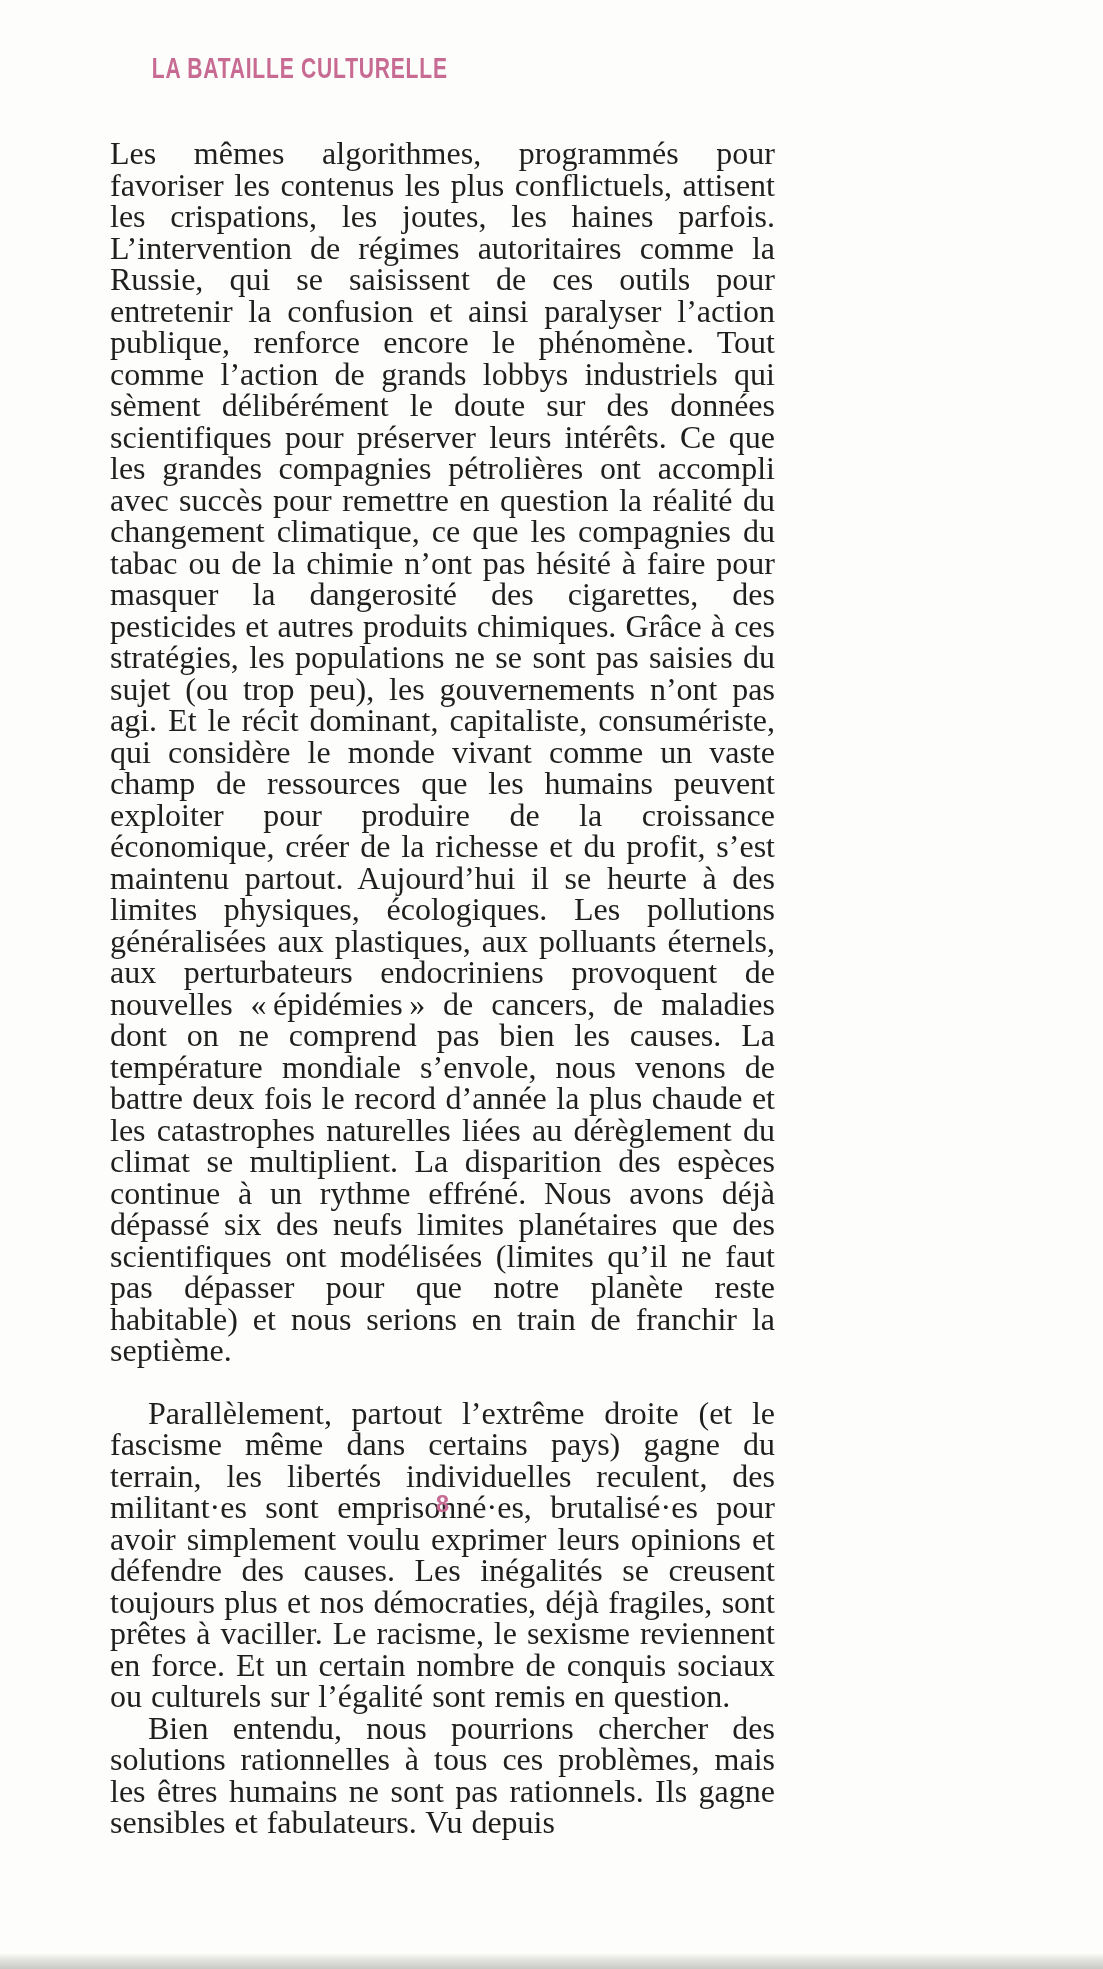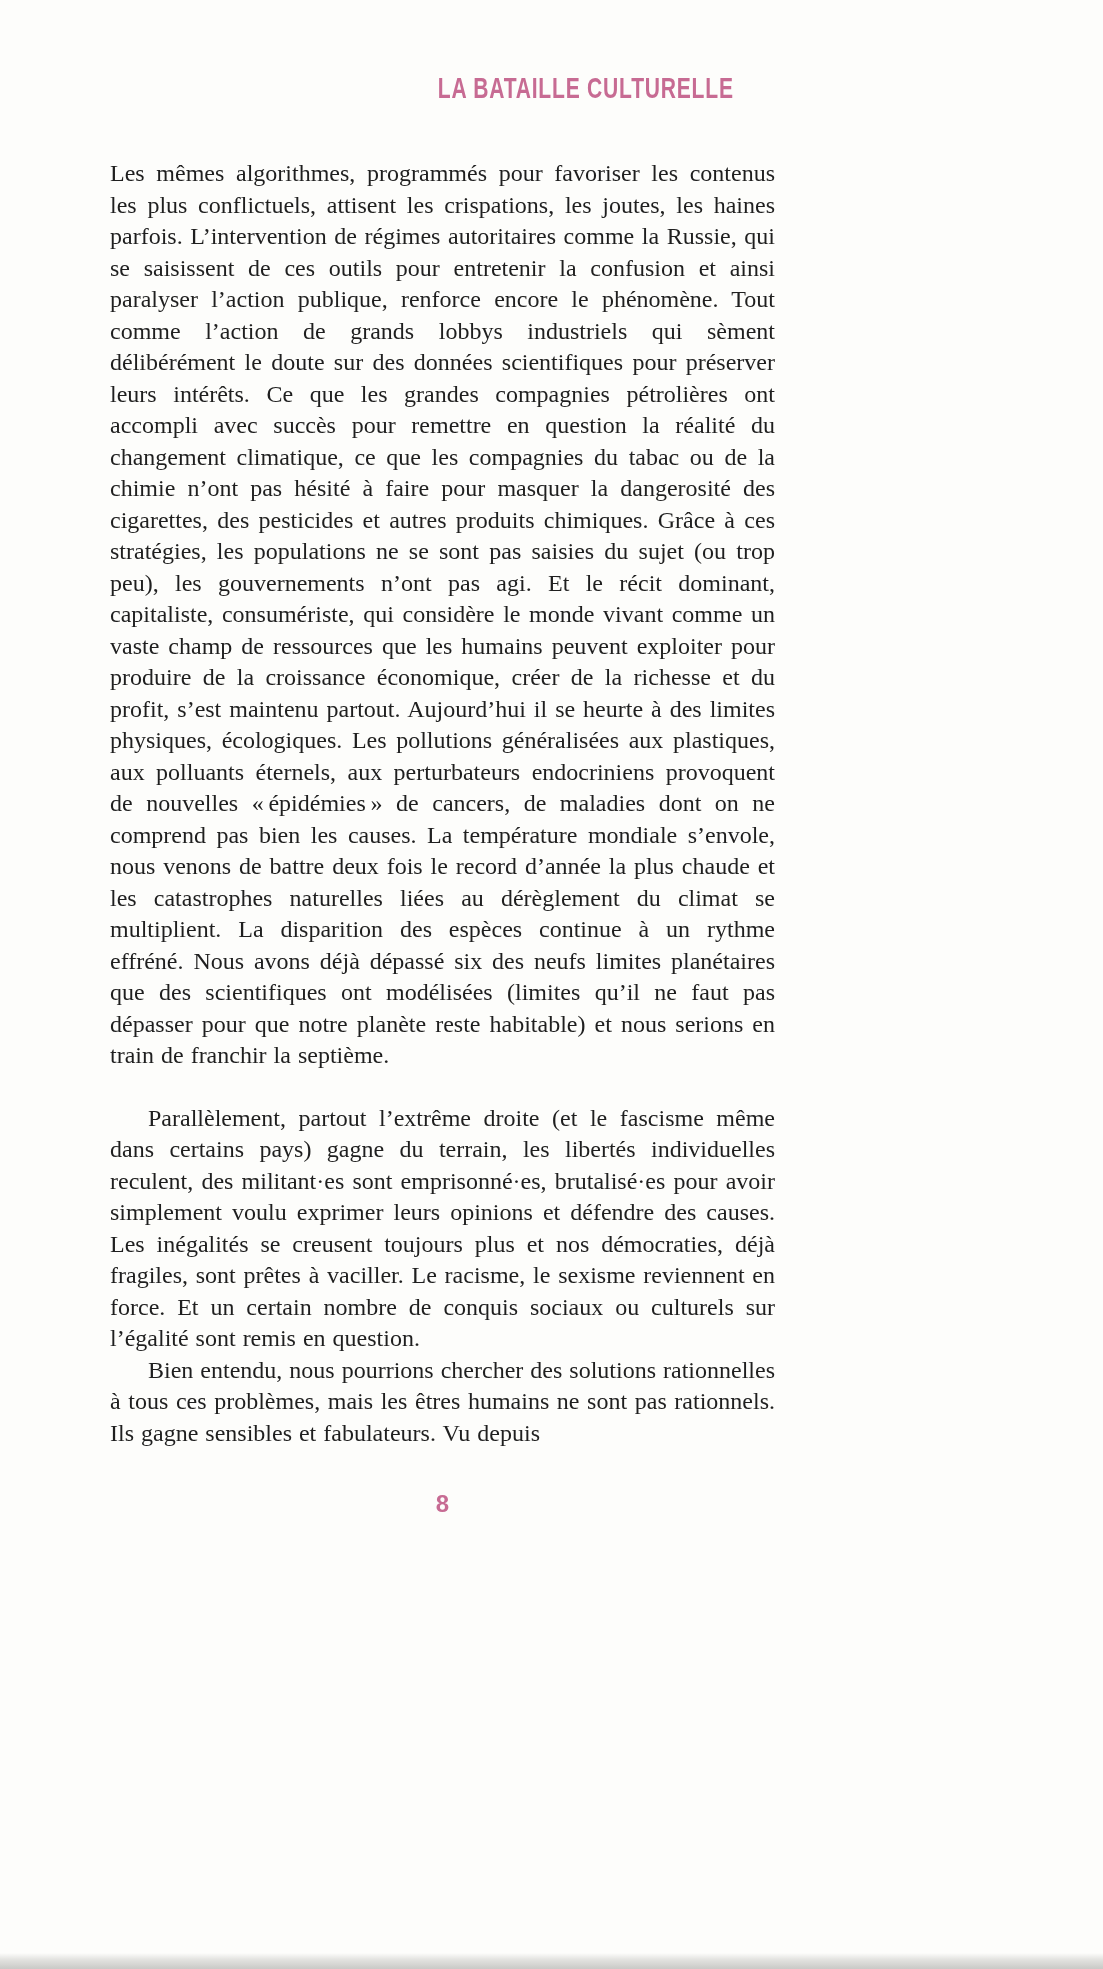--- a/index.html
+++ b/index.html
@@ -18,42 +18,42 @@
     inset: 0;
   }
   .content {
     position: absolute;
     left: 110px;
     top: 0;
     width: 665px;
   }
   .running-head {
     margin: 0;
-    padding-top: 72px;
-    text-align: right;
+    padding-top: 52px;
+    text-align: left;
     color: var(--accent);
     font-family: "Liberation Sans", sans-serif;
     font-weight: 700;
     font-size: 27px;
     line-height: 30px;
     letter-spacing: 1px;
     white-space: nowrap;
   }
   .running-head .condensed {
     display: inline-block;
     transform: scale(0.78, 1.08);
     transform-origin: center top;
   }
   .body-text {
     margin-top: 56px;
     color: var(--ink);
   }
   .para {
     margin: 0;
-    font-size: 24px;
+    font-size: 32px;
     line-height: 31.5px;
     text-align: justify;
     hyphens: auto;
     -webkit-hyphens: auto;
     word-spacing: 1px;
   }
   .para.indent { text-indent: 38px; }
   .para.space-before { margin-top: 31px; }
   .folio {
     position: absolute;

